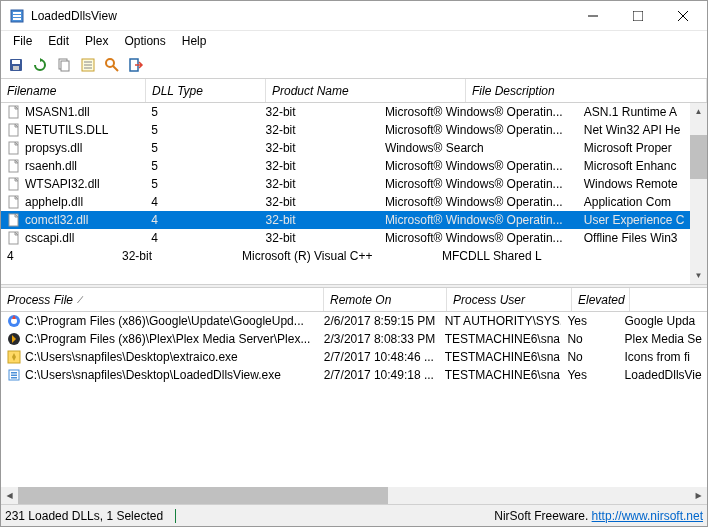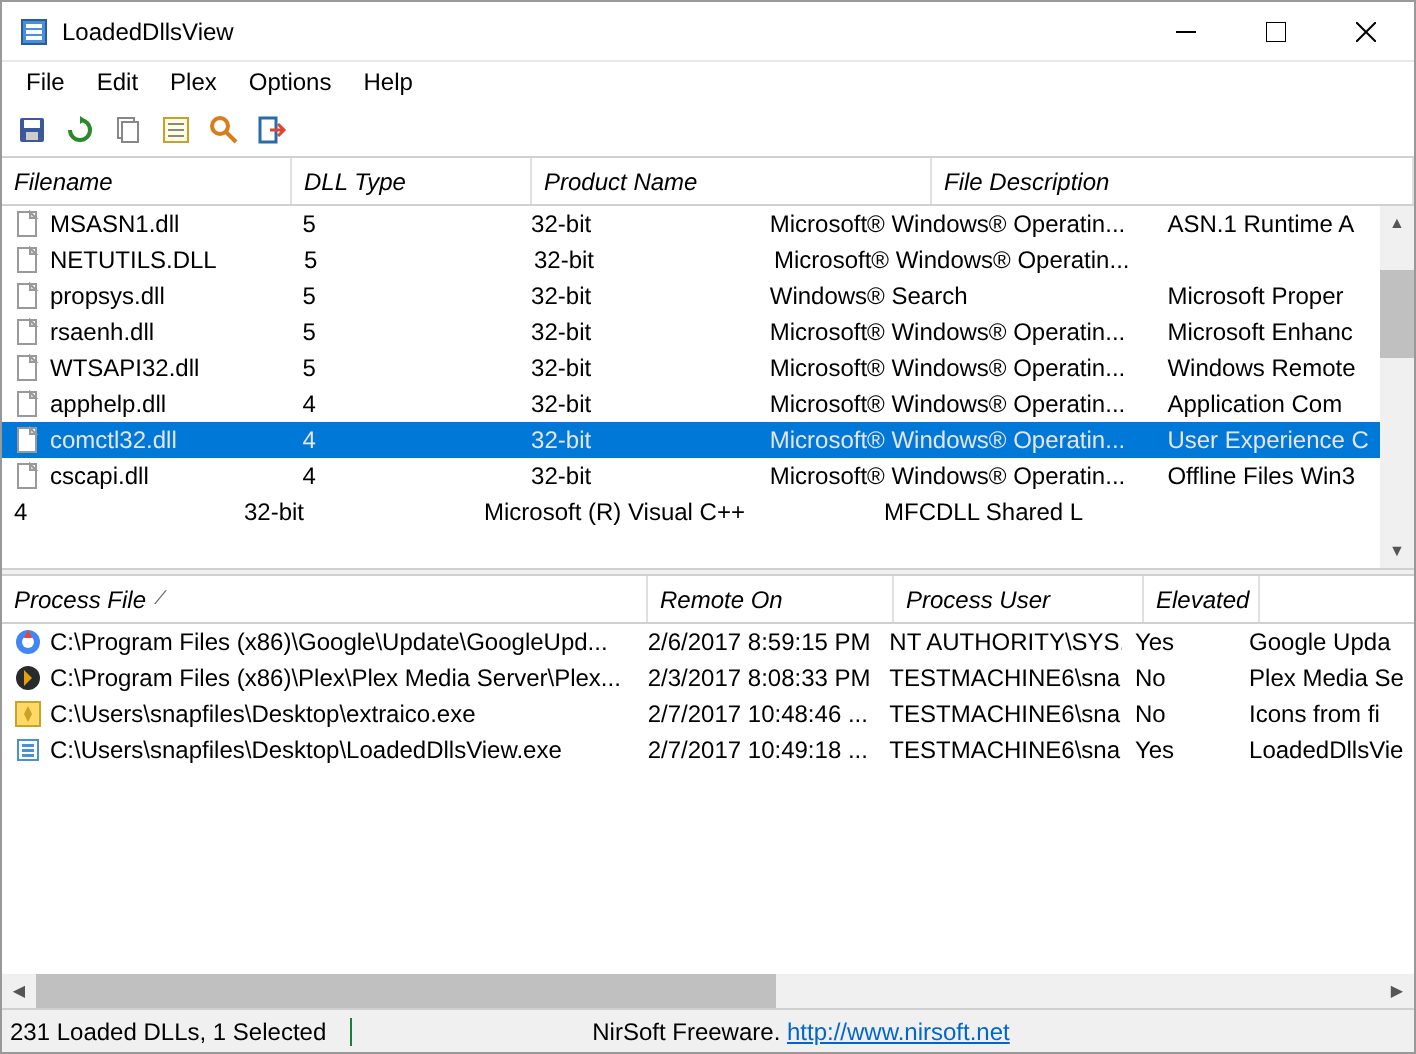--- a/index.html
+++ b/index.html
@@ -26,21 +26,21 @@
 .vscroll { position: absolute; right: 0; top: 24px; bottom: 0; width: 17px; background: #f0f0f0; display: flex; flex-direction: column; }
 .vscroll .arrow { height: 17px; display: flex; align-items: center; justify-content: center; background: #f0f0f0; cursor: pointer; font-size: 8px; color: #555; }
 .vscroll .track { flex: 1; position: relative; }
 .vscroll .thumb { position: absolute; left: 0; right: 0; background: #c0c0c0; }
 .hscroll { height: 17px; background: #f0f0f0; display: flex; flex: 0 0 auto; }
 .hscroll .arrow { width: 17px; display: flex; align-items: center; justify-content: center; cursor: pointer; font-size: 8px; color: #555; }
 .hscroll .track { flex: 1; position: relative; }
 .hscroll .thumb { position: absolute; top: 0; bottom: 0; background: #c0c0c0; }
 .statusbar { height: 22px; background: #f0f0f0; border-top: 1px solid #d0d0d0; display: flex; align-items: center; padding: 0 4px; }
 .statusbar .sleft { flex: 0 0 auto; padding-right: 12px; border-right: 1px solid #15803d; }
-.statusbar .sright { flex: 1; text-align: left; padding-left: 120px; }
+.statusbar .sright { flex: 1; text-align: right; padding-left: 120px; }
 .statusbar a { color: #0066cc; text-decoration: underline; }
 svg { display: block; }
 </style>
 </head>
 <body>
 
 <div class="titlebar">
   <span class="icon">
     <svg width="16" height="16">
         <rect x="2" y="2" width="12" height="12" fill="#4a90d9" stroke="#2c5aa0"></rect>
@@ -141,20 +141,21 @@
       <div class="row">
         <div class="cell" style="width:145px"><span class="ficon">
             <svg width="14" height="14">
               <rect x="2" y="1" width="9" height="12" fill="#fff" stroke="#999"></rect>
               <path d="M8 1 L11 4 L8 4 Z" fill="#ddd" stroke="#999"></path>
             </svg>
           </span>NETUTILS.DLL</div>
         <div class="cell" style="width:115px">5</div>
         <div class="cell" style="width:120px">32-bit</div>
         <div class="cell" style="width:200px">Microsoft® Windows® Operatin...</div>
+        <div class="cell" style="width:130px">Net Win32 API He</div>
       </div>
       <div class="row">
         <div class="cell" style="width:145px"><span class="ficon">
             <svg width="14" height="14">
               <rect x="2" y="1" width="9" height="12" fill="#fff" stroke="#999"></rect>
               <path d="M8 1 L11 4 L8 4 Z" fill="#ddd" stroke="#999"></path>
             </svg>
           </span>propsys.dll</div>
         <div class="cell" style="width:115px">5</div>
         <div class="cell" style="width:120px">32-bit</div>

